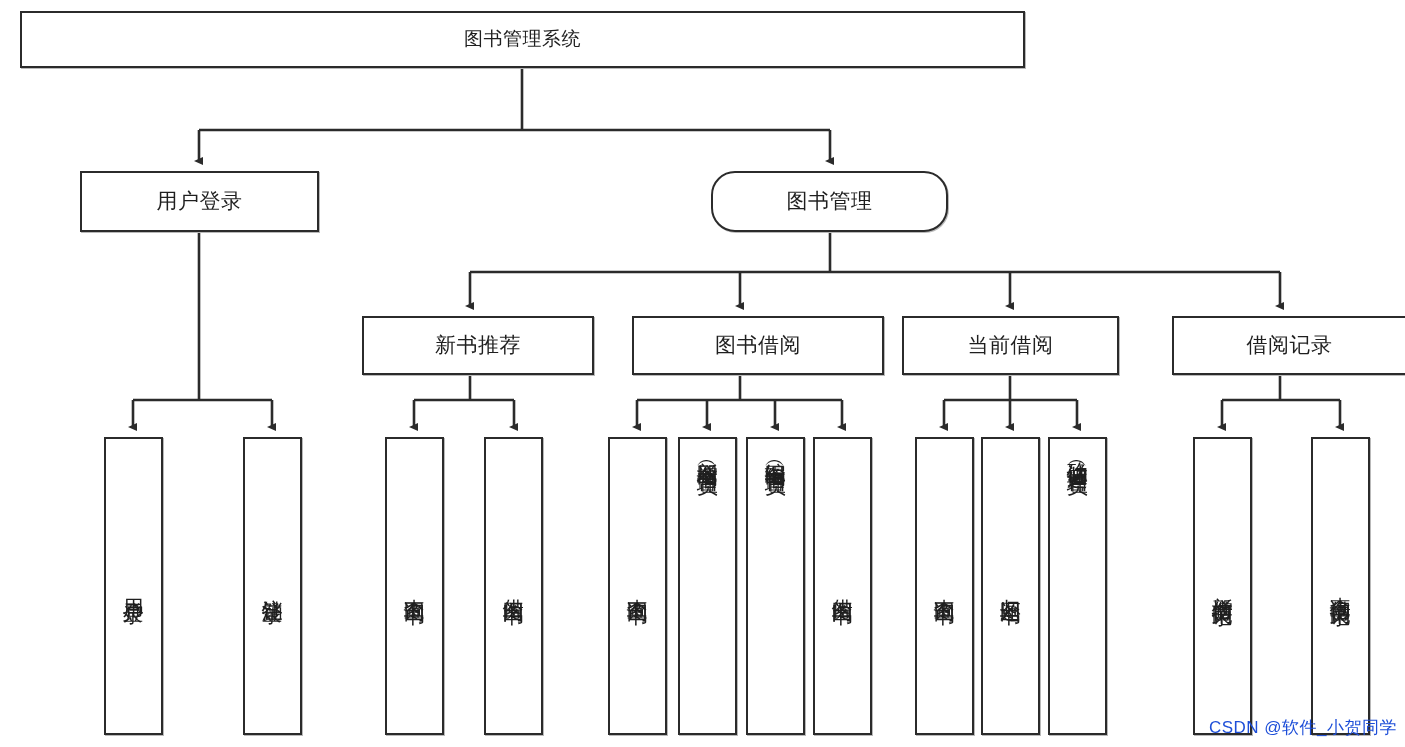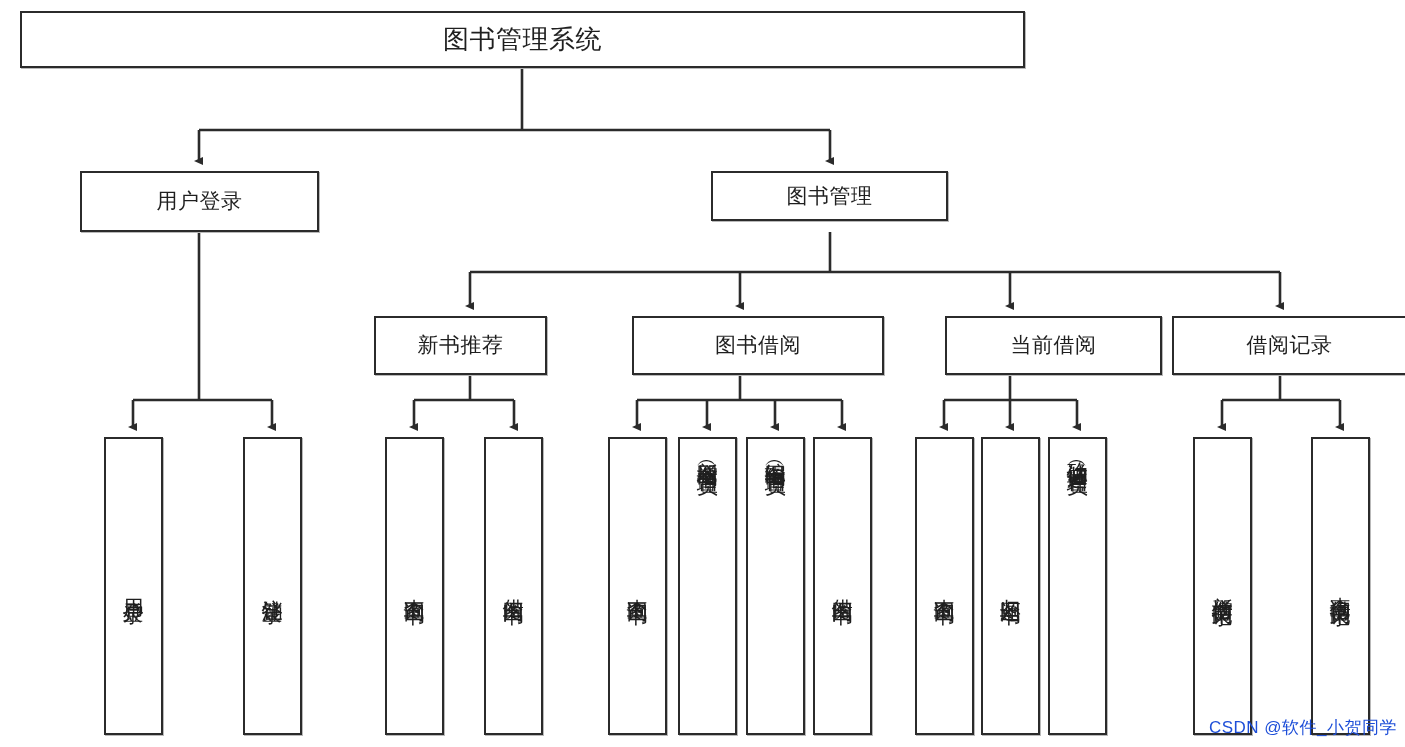--- a/index.html
+++ b/index.html
@@ -45,21 +45,22 @@
     line-height: 1.18;
     text-align: center;
     white-space: pre;
   }
   
   .node.horiz .label {
     font-size: 21px;
     letter-spacing: 0.5px;
   }
   .node.root .label {
-    font-size: 26px;
+    font-size: 19px;
+    font-family: Liberation Serif, serif;
   }
   
   .node.vert {
     align-items: flex-start;
     padding-top: 6px;
   }
   .node.vert .label {
     font-size: 21px;
     writing-mode: vertical-rl;
     text-orientation: upright;
@@ -141,33 +142,33 @@
   </svg>
 
   <div class="node horiz root" style="left:20px; top:11px; width:1005px; height:57px;">
     <span class="label">图书管理系统</span>
   </div>
 
   <div class="node horiz" style="left:80px; top:171px; width:239px; height:61px;">
     <span class="label">用户登录</span>
   </div>
 
-  <div class="node horiz" style="left:711px; top:171px; width:237px; height:50px;">
+  <div class="node horiz" style="left:711px; top:171px; width:237px; height:61px;border-radius:24px;">
     <span class="label">图书管理</span>
   </div>
 
-  <div class="node horiz" style="left:374px; top:316px; width:173px; height:59px;">
+  <div class="node horiz" style="left:362px; top:316px; width:232px; height:59px;">
     <span class="label">新书推荐</span>
   </div>
 
   <div class="node horiz" style="left:632px; top:316px; width:252px; height:59px;">
     <span class="label">图书借阅</span>
   </div>
 
-  <div class="node horiz" style="left:902px; top:316px; width:217px; height:59px;margin-left:43px;">
+  <div class="node horiz" style="left:902px; top:316px; width:217px; height:59px;">
     <span class="label">当前借阅</span>
   </div>
 
   <div class="node horiz" style="left:1172px; top:316px; width:235px; height:59px;">
     <span class="label">借阅记录</span>
   </div>
 
   <div class="node vert mid" style="left:104px; top:437px; width:59px; height:298px;">
     <span class="label">用户登录</span>
   </div>

